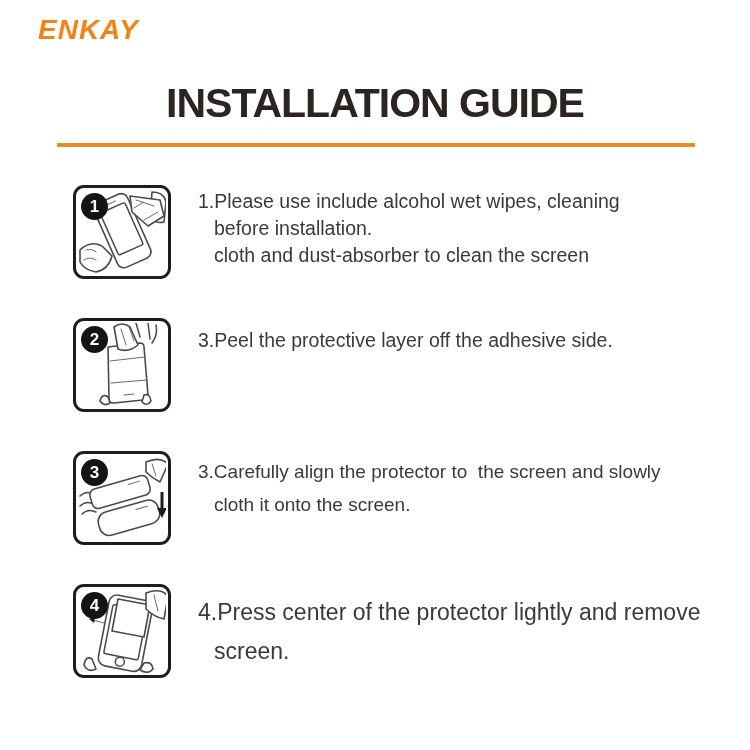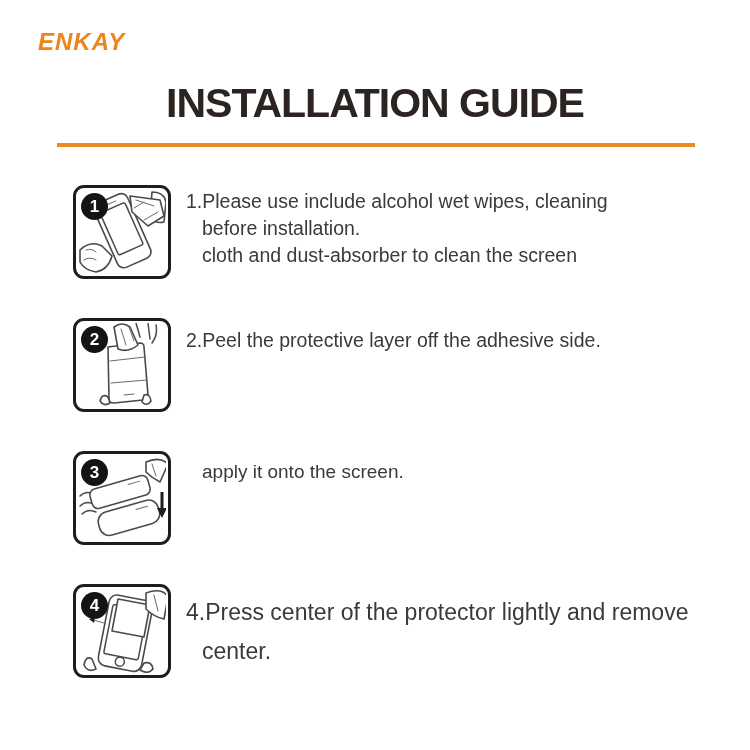--- a/index.html
+++ b/index.html
@@ -4,22 +4,22 @@
 <style>
   html,body{margin:0;padding:0;background:#ffffff;}
   .page{
     position:relative;
     width:750px;height:750px;
     background:#ffffff;
     font-family:"Liberation Sans", sans-serif;
     overflow:hidden;
   }
   .logo{
-    position:absolute;left:38px;top:28px;
-    font-size:24px;font-weight:bold;font-style:italic;
+    position:absolute;left:38px;top:14px;
+    font-size:28px;font-weight:bold;font-style:italic;
     color:#F08418;letter-spacing:1px;
   }
   .title{
     position:absolute;top:80px;left:0;right:0;
     text-align:center;
     font-size:41px;font-weight:bold;
     color:#2B2420;letter-spacing:-1px;
   }
   .divider{
     position:absolute;top:143px;left:57px;
@@ -39,21 +39,21 @@
   .badge{
     position:absolute;top:5px;left:5px;
     width:27px;height:27px;border-radius:50%;
     background:#141414;color:#ffffff;
     font-size:17px;font-weight:bold;
     display:flex;align-items:center;justify-content:center;
     z-index:2;
   }
   .icon-box svg{position:absolute;left:2px;top:2px;}
   .step-text{
-    margin-left:15px;color:#3a3a3a;font-size:19.5px;
+    margin-left:27px;color:#3a3a3a;font-size:19.5px;
   }
   .line{white-space:pre;line-height:27px;}
   .line.cont{padding-left:16px;}
   .step-1 .step-text{padding-top:3px;}
   .step-2 .step-text{padding-top:9px;}
   .step-3 .step-text{padding-top:4px;font-size:19px;}
   .step-3 .line{line-height:33px;}
   .step-4 .step-text{padding-top:9px;font-size:23px;}
   .step-4 .line{line-height:39px;}
   .art{stroke:#4a4a4a;fill:none;stroke-width:1.5;stroke-linecap:round;stroke-linejoin:round;}
@@ -116,21 +116,21 @@
           <path class="art-thin" d="M32,38 L67,34 M33,60 L69,57"></path>
 
           <path class="art-fill" d="M36,4 Q44,-2 52,4 L60,22 Q50,30 40,26 Z"></path>
           <path class="art-thin" d="M43,6 L48,22 M51,4 L56,18"></path>
 
           <path class="art-fill" d="M30,74 Q24,70 22,78 Q26,84 32,80 Z M66,72 Q72,70 73,78 Q69,84 64,79 Z"></path>
           <path class="art-thin" d="M46,72 L56,71"></path>
         </svg>
       </div>
       <div class="step-text">
-        <div class="line">2.Peel the protective layer off the adhesive side.</div>
+        <div class="line">3.Peel the protective layer off the adhesive side.</div>
       </div>
     </div>
 
     <div class="step step-3">
       <div class="icon-box">
         <div class="badge">
           <span>3</span>
         </div>
         <svg width="88" height="84" viewBox="0 0 88 84">
 
@@ -147,21 +147,22 @@
           </g>
 
           <path class="art-fill" d="M68,6 Q82,0 90,8 L82,26 Q74,22 68,16 Z"></path>
           <path class="art-thin" d="M74,8 L78,20"></path>
 
           <line x1="84" y1="36" x2="84" y2="54" stroke="#1d1d1d" stroke-width="3"></line>
           <polygon class="art-black" points="79,52 89,52 84,62"></polygon>
         </svg>
       </div>
       <div class="step-text">
-        <div class="line cont">apply it onto the screen.</div>
+        <div class="line">3.Carefully align the protector to  the screen and slowly</div>
+        <div class="line cont">cloth it onto the screen.</div>
       </div>
     </div>
 
     <div class="step step-4">
       <div class="icon-box">
         <div class="badge">
           <span>4</span>
         </div>
         <svg width="88" height="84" viewBox="0 0 88 84">
 
@@ -181,18 +182,18 @@
           <line class="art-thin" x1="22" y1="16" x2="12" y2="13"></line>
           <polygon class="art-black" points="14,10 8,12 13,16"></polygon>
           <line class="art-thin" x1="24" y1="25" x2="13" y2="22"></line>
           <polygon class="art-black" points="15,19 9,21 14,25"></polygon>
           <line class="art-thin" x1="26" y1="34" x2="15" y2="31"></line>
           <polygon class="art-black" points="17,28 11,30 16,34"></polygon>
         </svg>
       </div>
       <div class="step-text">
         <div class="line">4.Press center of the protector lightly and remove</div>
-        <div class="line cont">center.</div>
+        <div class="line cont">screen.</div>
       </div>
     </div>
 
   </div>
 </div>
 
 </body></html>

